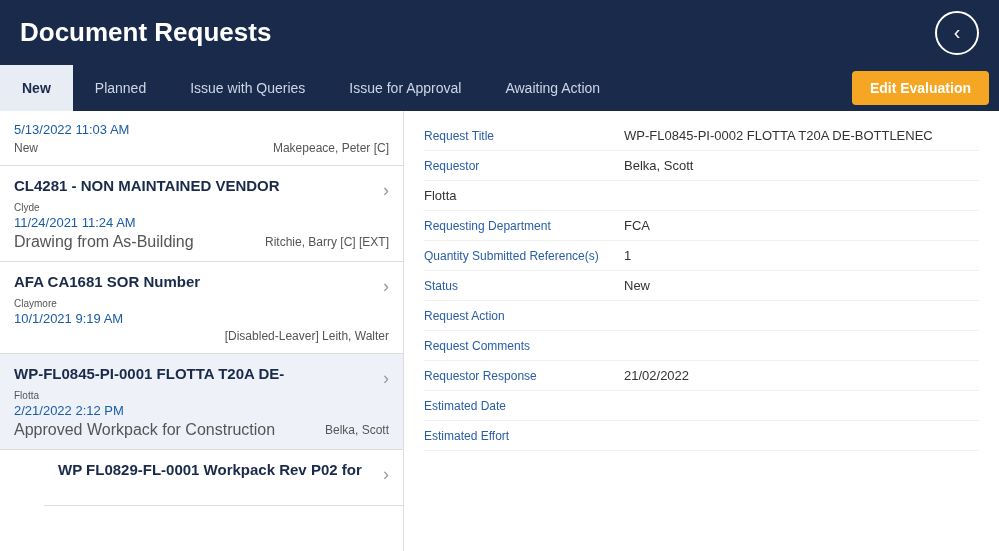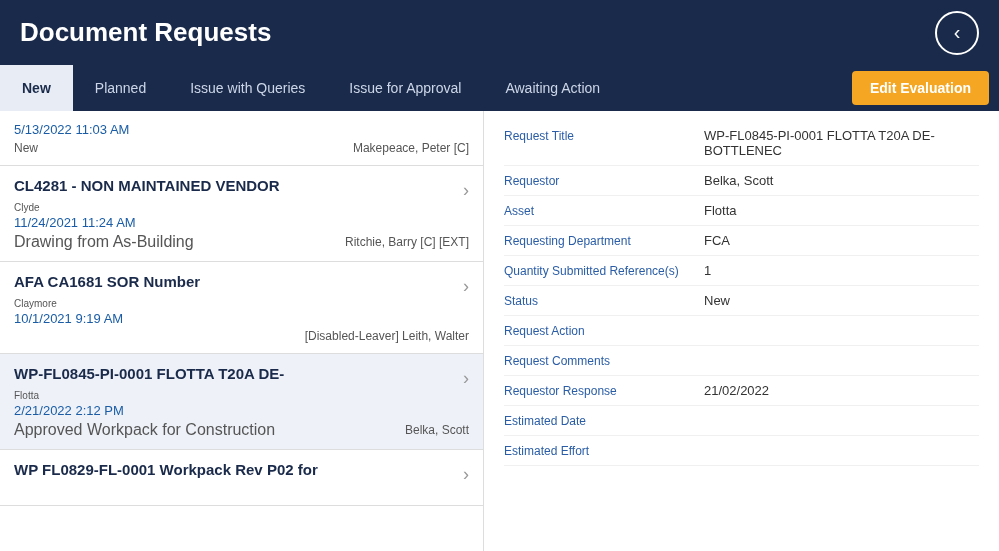--- a/index.html
+++ b/index.html
@@ -73,21 +73,21 @@
 
     
     .main {
       display: flex;
       height: calc(551px - 65px - 46px);
       background: #f0f0f0;
     }
 
     
     .left-panel {
-      width: 484px;
+      width: 404px;
       background: white;
       overflow-y: auto;
       border-right: 1px solid #ddd;
       flex-shrink: 0;
     }
 
     .list-item {
       border-bottom: 1px solid #ddd;
       padding: 10px 14px;
       cursor: pointer;
@@ -256,42 +256,41 @@
         <span class="chevron-icon">›</span>
       </div>
       <div class="item-subtitle">Flotta</div>
       <div class="item-date">2/21/2022 2:12 PM</div>
       <div class="item-footer-row">
         <span class="item-type">Approved Workpack for Construction</span>
         <span class="item-person">Belka, Scott</span>
       </div>
     </div>
 
-    <div class="list-item" style="padding-bottom:20px;">
+    <div class="list-item" style="padding-bottom:20px;margin-left:44px;">
       <div class="item-header-row">
         <span class="item-title">WP FL0829-FL-0001 Workpack Rev P02 for</span>
         <span class="chevron-icon">›</span>
       </div>
     </div>
 
   </div>
 
   <div class="right-panel">
 
     <div id="detail-fields-container">
         <div class="detail-row">
           <span class="detail-label">Request Title</span>
-          <span class="detail-value">WP-FL0845-PI-0001 FLOTTA T20A DE-BOTTLENEC</span>
+          <span class="detail-value">WP-FL0845-PI-0002 FLOTTA T20A DE-BOTTLENEC</span>
         </div>
         <div class="detail-row">
           <span class="detail-label">Requestor</span>
           <span class="detail-value">Belka, Scott</span>
         </div>
         <div class="detail-row">
-          <span class="detail-label">Asset</span>
           <span class="detail-value">Flotta</span>
         </div>
         <div class="detail-row">
           <span class="detail-label">Requesting Department</span>
           <span class="detail-value">FCA</span>
         </div>
         <div class="detail-row">
           <span class="detail-label">Quantity Submitted Reference(s)</span>
           <span class="detail-value">1</span>
         </div>

